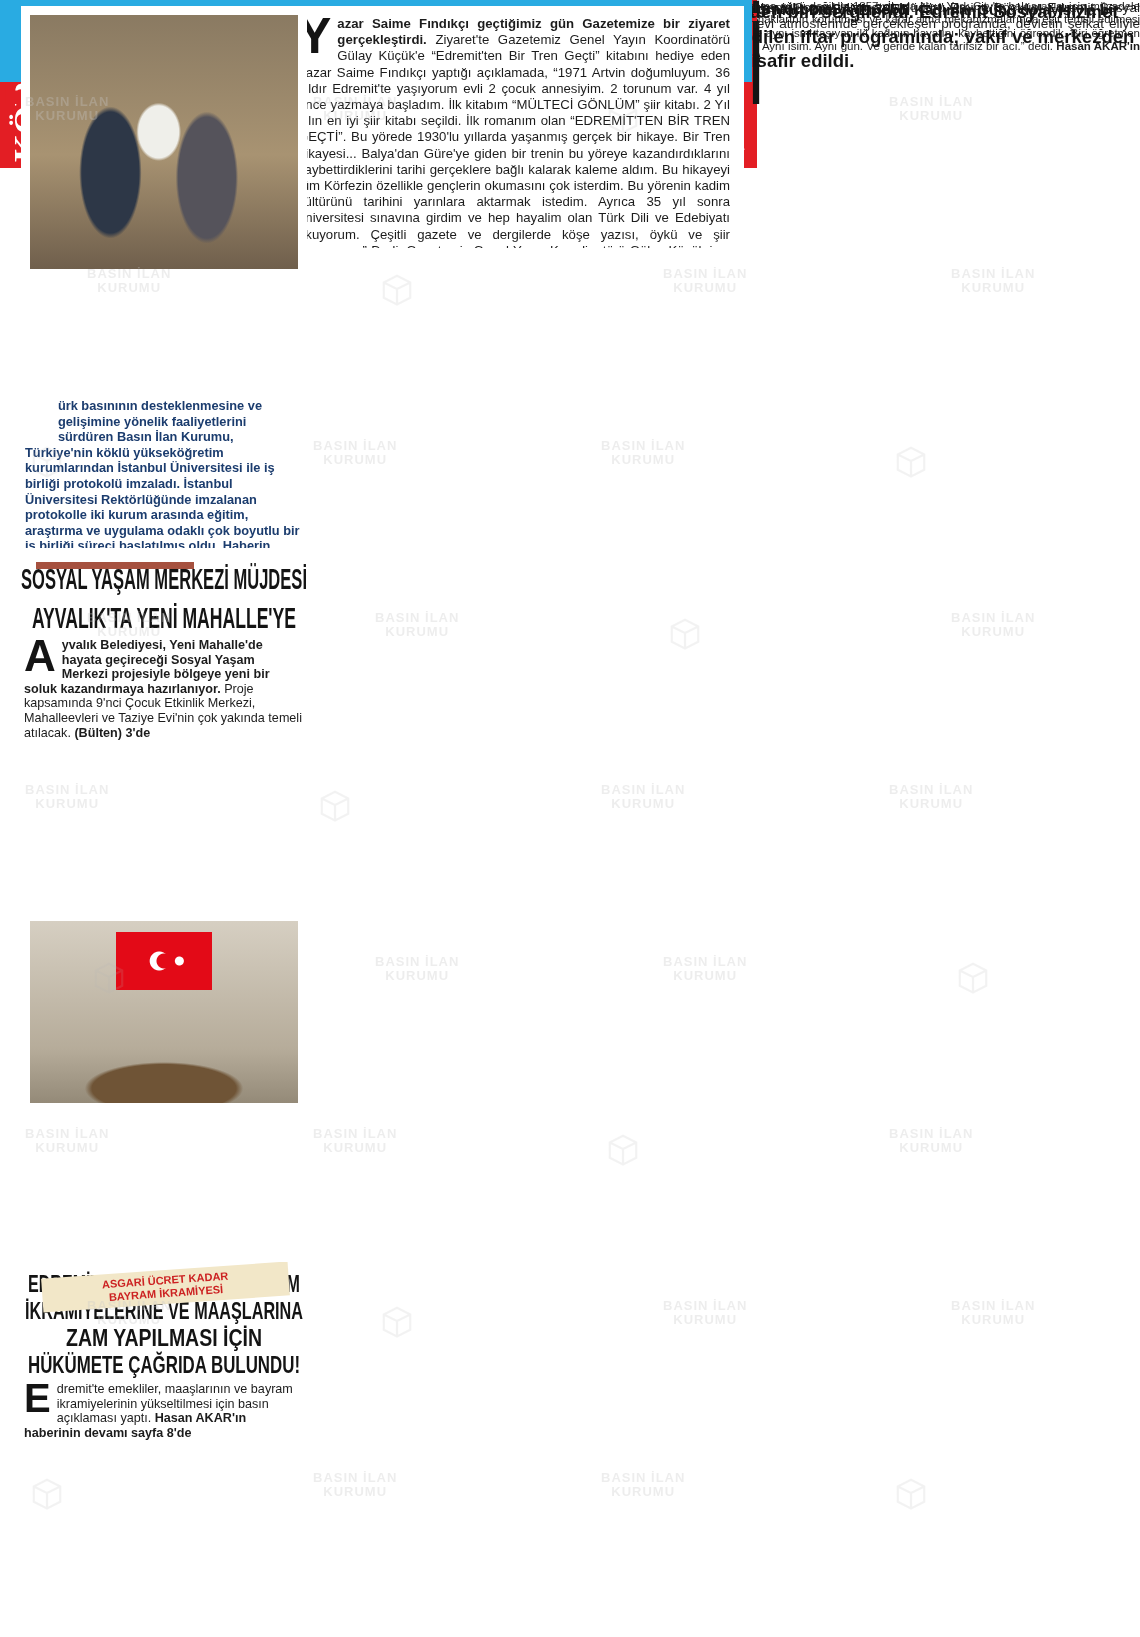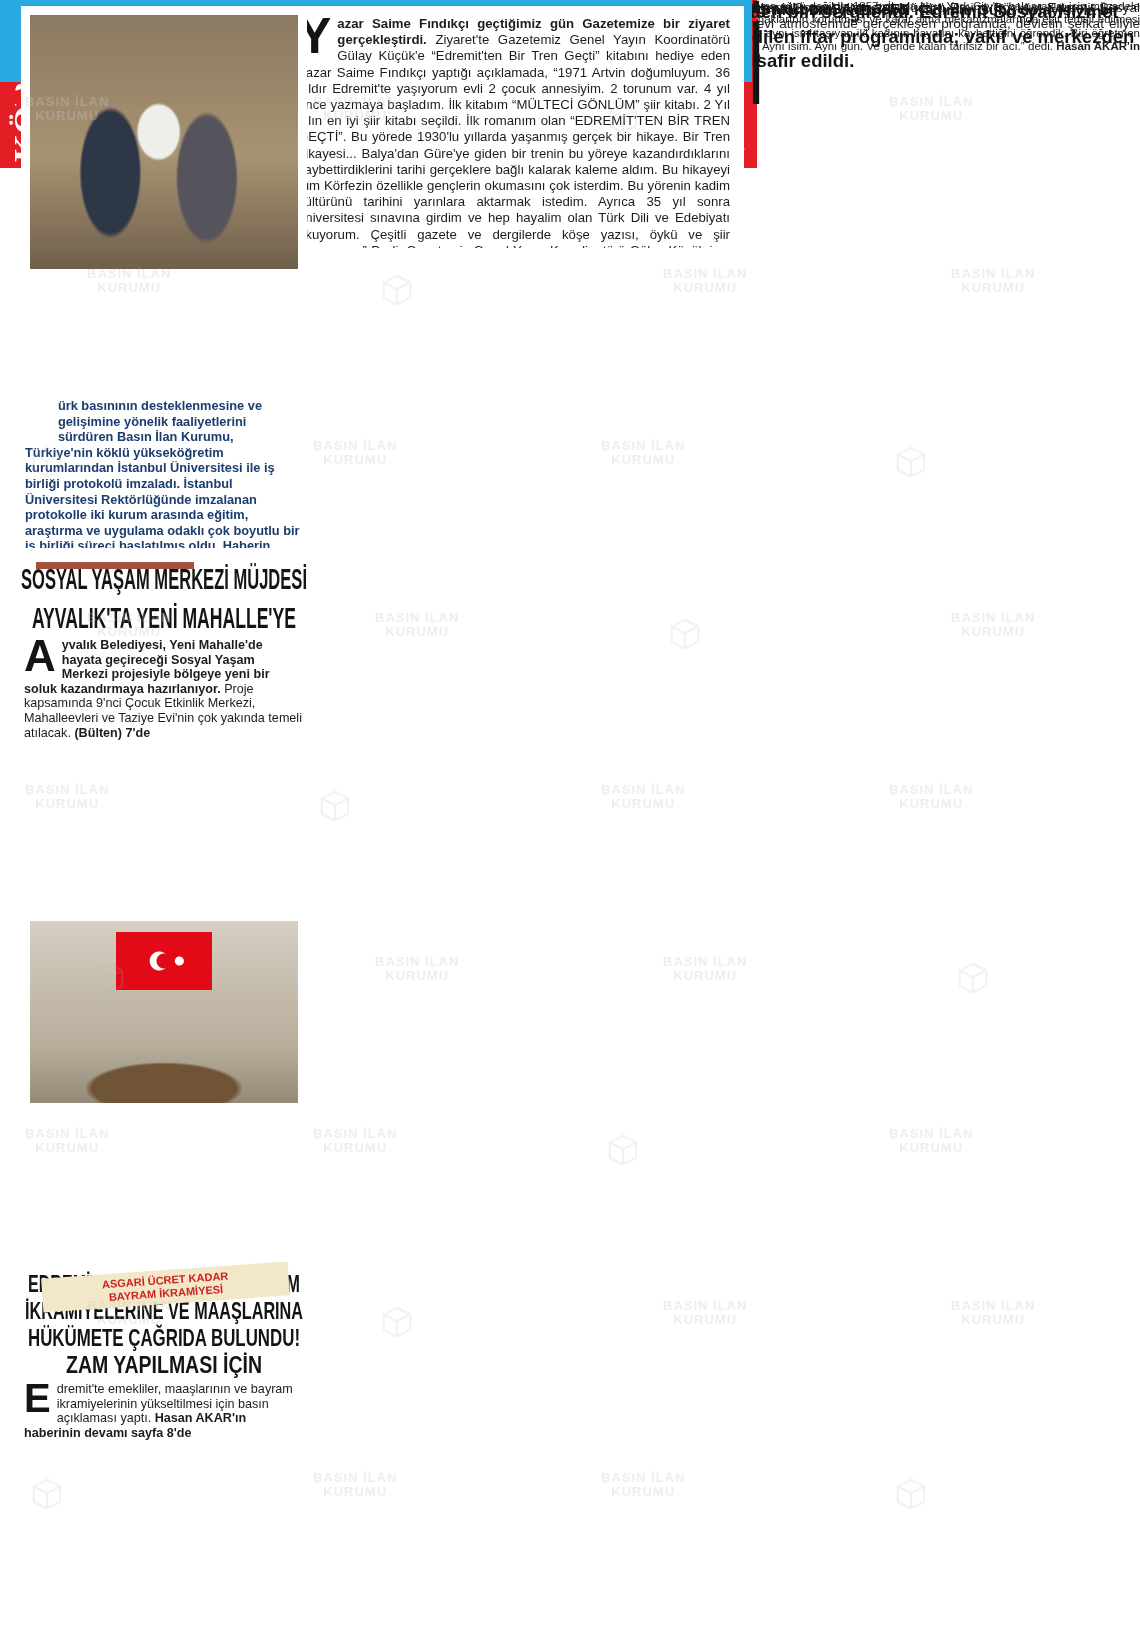--- a/index.html
+++ b/index.html
@@ -234,21 +234,21 @@
       <div id="s-photo2">
         <div class="ph-detail bldg"></div>
       </div>
       <div class="hrow"><svg width="304" height="33">
             <text class="t-black" x="152" y="27" text-anchor="middle" font-size="29" textLength="286" lengthAdjust="spacingAndGlyphs">SOSYAL YAŞAM MERKEZİ MÜJDESİ</text>
           </svg></div>
       <div class="hrow" style="margin-top:6px;"><svg width="304" height="33">
             <text class="t-black" x="152" y="27" text-anchor="middle" font-size="29" textLength="264" lengthAdjust="spacingAndGlyphs">AYVALIK'TA YENİ MAHALLE'YE</text>
           </svg></div>
       <div class="para">
-        <span class="dc">A</span><span class="b">yvalık Belediyesi, Yeni Mahalle'de hayata geçireceği Sosyal Yaşam Merkezi projesiyle bölgeye yeni bir soluk kazandırmaya hazırlanıyor.</span><span> Proje kapsamında 9'nci Çocuk Etkinlik Merkezi, Mahalleevleri ve Taziye Evi'nin çok yakında temeli atılacak. </span><span class="b">(Bülten) 7'de</span>
+        <span class="dc">A</span><span class="b">yvalık Belediyesi, Yeni Mahalle'de hayata geçireceği Sosyal Yaşam Merkezi projesiyle bölgeye yeni bir soluk kazandırmaya hazırlanıyor.</span><span> Proje kapsamında 9'nci Çocuk Etkinlik Merkezi, Mahalleevleri ve Taziye Evi'nin çok yakında temeli atılacak. </span><span class="b">(Bülten) 3'de</span>
       </div>
     </div>
 
     <div id="s-frame3" class="frame">
       <div id="s-photo3">
         <div class="ph-detail flag"></div>
       </div>
     </div>
 
     <div id="s-h3">
@@ -271,24 +271,24 @@
           <div>BAYRAM İKRAMİYESİ</div>
         </div>
       </div>
       <div class="hrow" style="margin-top:6px;"><svg width="304" height="27">
             <text class="t-black" x="152" y="22" text-anchor="middle" font-size="24" textLength="272" lengthAdjust="spacingAndGlyphs">EDREMİT'TE EMEKLİLER, BAYRAM</text>
           </svg></div>
       <div class="hrow"><svg width="304" height="27">
             <text class="t-black" x="152" y="22" text-anchor="middle" font-size="24" textLength="278" lengthAdjust="spacingAndGlyphs">İKRAMİYELERİNE VE MAAŞLARINA</text>
           </svg></div>
       <div class="hrow"><svg width="304" height="27">
+            <text class="t-black" x="152" y="22" text-anchor="middle" font-size="24" textLength="196" lengthAdjust="spacingAndGlyphs">ZAM YAPILMASI İÇİN</text>
+          </svg></div>
+      <div class="hrow"><svg width="304" height="27">
             <text class="t-black" x="152" y="22" text-anchor="middle" font-size="24" textLength="272" lengthAdjust="spacingAndGlyphs">HÜKÜMETE ÇAĞRIDA BULUNDU!</text>
-          </svg></div>
-      <div class="hrow"><svg width="304" height="27">
-            <text class="t-black" x="152" y="22" text-anchor="middle" font-size="24" textLength="196" lengthAdjust="spacingAndGlyphs">ZAM YAPILMASI İÇİN</text>
           </svg></div>
       <div class="para">
         <span class="dc">E</span><span>dremit'te emekliler, maaşlarının ve bayram ikramiyelerinin yükseltilmesi için basın açıklaması yaptı. </span><span class="b">Hasan AKAR'ın haberinin devamı sayfa 8'de</span>
       </div>
     </div>
   </div>
 
   <div id="wm-layer">
       <div class="wm" style="left: 25px; top: 95px;">
         <div>BASIN İLAN</div>

